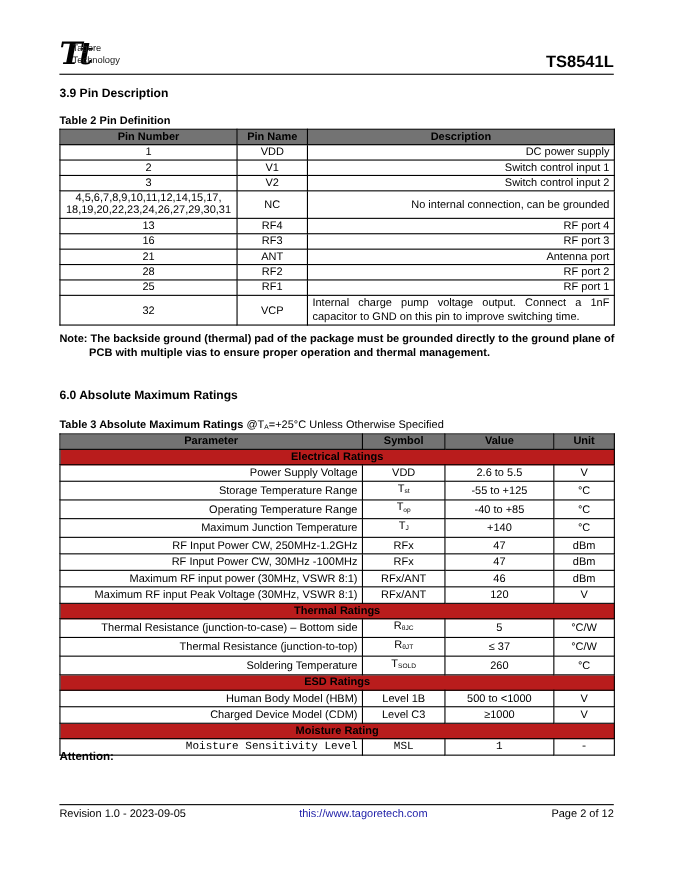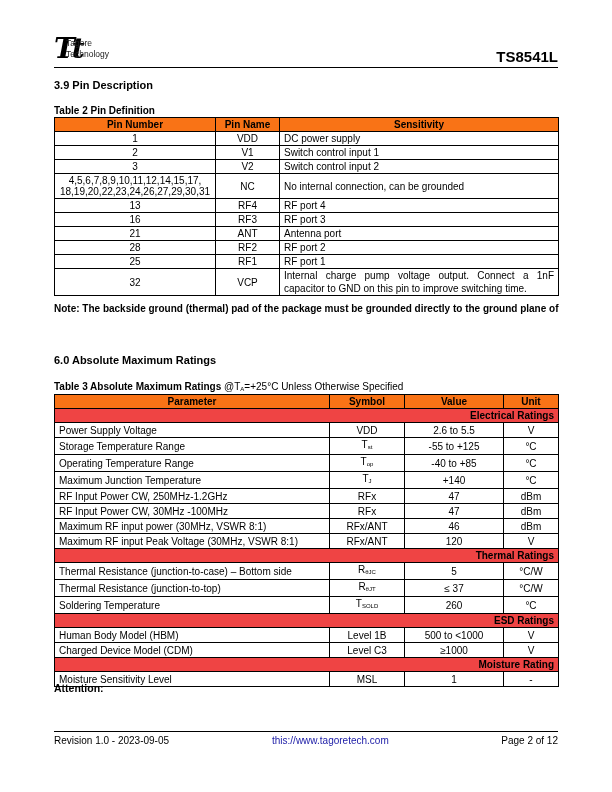--- a/index.html
+++ b/index.html
@@ -13,24 +13,24 @@
   .logo-text { position: absolute; left: 12px; top: 4px; font-size: 8.5px; line-height: 11px; color: #222; }
   .doc-code { position: absolute; right: 0; top: 14px; font-size: 15px; font-weight: bold; }
 
   h2 { position: absolute; margin: 0; font-size: 11px; font-weight: bold; }
   .tcap { position: absolute; font-size: 10px; font-weight: bold; }
   .tcap .cond { font-weight: normal; }
   .tcap sub { font-size: 6px; }
 
   table { position: absolute; border-collapse: collapse; font-size: 10px; }
   td, th { border: 1px solid #000; padding: 0 4px; line-height: 13px; }
-  th { background: #f97316; font-weight: bold; text-align: center; }
+  th { background: #737373; font-weight: bold; text-align: center; }
   .c { text-align: center; }
-  .l { text-align: left; }
-  .sec td { background: #ef4444; font-weight: bold; text-align: right; }
+  .l { text-align: right; }
+  .sec td { background: #b91c1c; font-weight: bold; text-align: center; }
   .just { text-align: justify; text-align-last: left; }
   sub { font-size: 6px; vertical-align: -1px; }
 
   .note { position: absolute; left: 54px; top: 302px; width: 505px; font-size: 10px; font-weight: bold; line-height: 13px; }
   .note .indent { padding-left: 27px; }
 
   .attn { position: absolute; left: 54px; top: 682px; font-size: 10.5px; font-weight: bold; }
 
   .ftr { position: absolute; left: 54px; top: 731px; width: 504px; border-top: 1px solid #000; font-size: 10px; }
   .ftr .rev { position: absolute; left: 0; top: 3px; }
@@ -60,21 +60,21 @@
   <table style="left:54px; top:117px; width:505px;">
     <colgroup>
         <col style="width:161px">
         <col style="width:64px">
         <col>
       </colgroup>
     <thead>
       <tr>
         <th>Pin Number</th>
         <th>Pin Name</th>
-        <th>Sensitivity</th>
+        <th>Description</th>
       </tr>
     </thead>
     <tbody id="pin-tbody">
         <tr>
           <td class="c">1</td>
           <td class="c">VDD</td>
           <td class="l">DC power supply</td>
         </tr>
         <tr>
           <td class="c">2</td>
@@ -119,20 +119,21 @@
         <tr>
           <td class="c">32</td>
           <td class="c">VCP</td>
           <td class="l just">Internal charge pump voltage output. Connect a 1nF capacitor to GND on this pin to improve switching time.</td>
         </tr>
       </tbody>
   </table>
 
   <div class="note">
     <div>Note: The backside ground (thermal) pad of the package must be grounded directly to the ground plane of</div>
+    <div class="indent">PCB with multiple vias to ensure proper operation and thermal management.</div>
   </div>
 
   <h2 style="left:54px; top:354px;">6.0 Absolute Maximum Ratings</h2>
 
   <div class="tcap" style="left:54px; top:381px;">
     <span>Table 3 Absolute Maximum Ratings</span>
     <span class="cond"><span>@T</span><sub>A</sub><span>=+25°C Unless Otherwise Specified</span></span>
   </div>
 
   <table style="left:54px; top:394px; width:505px;">
@@ -234,21 +235,21 @@
         </tr>
         <tr style="height: 15px;">
           <td class="l">Charged Device Model (CDM)</td>
           <td class="c"><span>Level C3</span></td>
           <td class="c">≥1000</td>
           <td class="c">V</td>
         </tr>
         <tr class="sec">
           <td colspan="4">Moisture Rating</td>
         </tr>
-        <tr style="height: 15px;">
+        <tr style="height: 15px; font-family: Liberation Mono, monospace;">
           <td class="l">Moisture Sensitivity Level</td>
           <td class="c"><span>MSL</span></td>
           <td class="c">1</td>
           <td class="c">-</td>
         </tr>
       </tbody>
   </table>
 
   <div class="attn">Attention:</div>
 

